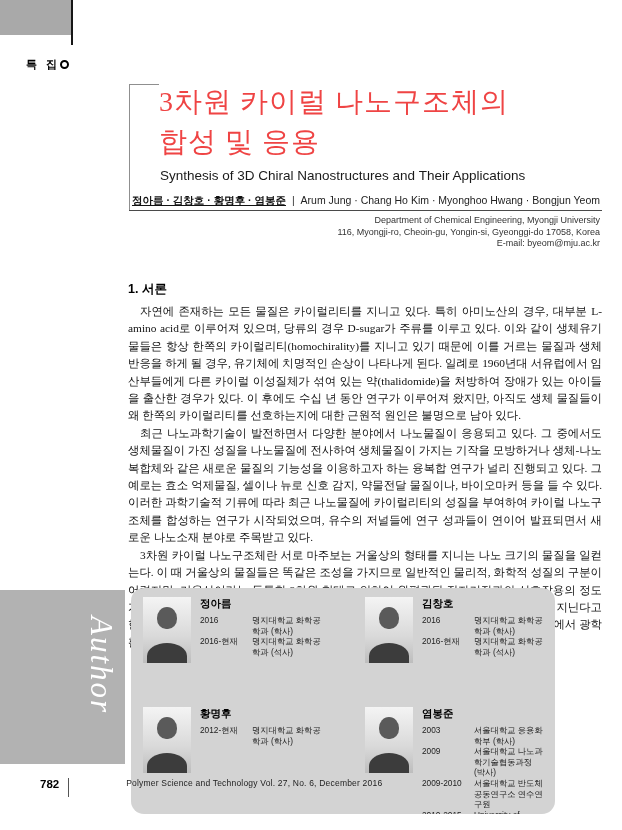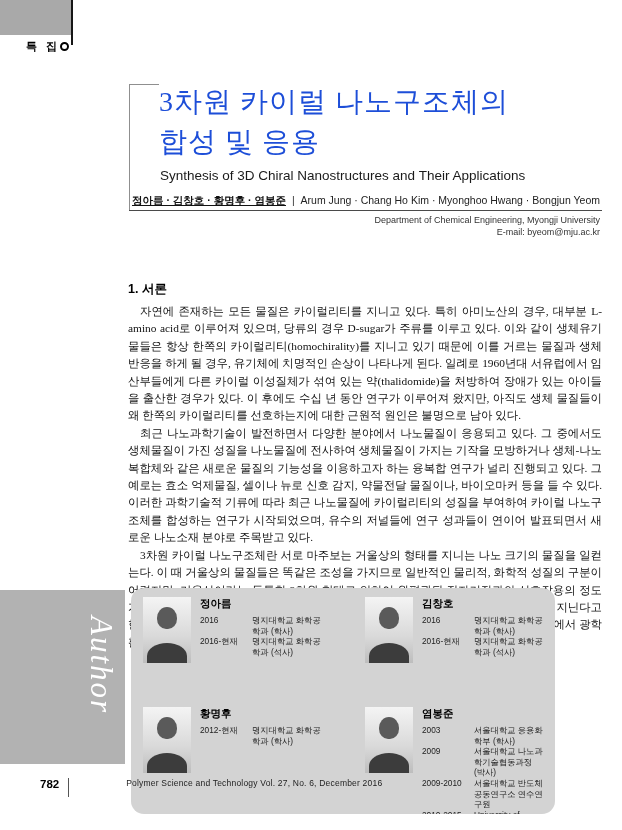--- a/index.html
+++ b/index.html
@@ -6,31 +6,31 @@
   body { background:#ffffff; font-family:"Liberation Sans", sans-serif; }
   .page {
     position:relative; width:622px; height:830px; background:#ffffff;
     overflow:hidden; margin:0 auto;
   }
   .abs { position:absolute; }
 
   
   .corner-box { left:0; top:0; width:72px; height:35px; background:#a9a9a9; }
   .corner-line { left:71px; top:0; width:2px; height:45px; background:#161616; }
-  .feature-label { left:26px; top:39px; display:flex; align-items:center; gap:0; }
+  .feature-label { left:26px; top:57px; display:flex; align-items:center; gap:0; }
   .feature-label .txt { font-size:11px; font-weight:bold; letter-spacing:3px; color:#000; }
   .ring { display:inline-block; width:9px; height:9px; border:2.5px solid #000; border-radius:50%; }
 
   
   .bracket-v { left:129px; top:84px; width:1px; height:126px; background:#8f8f8f; }
   .bracket-h { left:129px; top:84px; width:30px; height:1px; background:#8f8f8f; }
   .authors-underline { left:129px; top:210px; width:473px; height:1px; background:#4a4a4a; }
 
   .title-ko { left:159px; top:82px; font-family:"Liberation Serif","DejaVu Serif",serif;
-    font-size:28px; line-height:40px; color:#1d4ed8; letter-spacing:1px; }
+    font-size:28px; line-height:40px; color:#ef4444; letter-spacing:1px; }
   .title-en { left:160px; top:168px; font-size:13.5px; color:#1a1a1a; }
 
   .authors-line { left:129px; top:194px; width:471px; text-align:right; font-size:10.5px;
     color:#111; white-space:nowrap; }
   .authors-line .ko { font-weight:bold;text-decoration:underline; }
   .authors-line .sep { padding:0 3px; color:#333; }
   .authors-line .en { color:#222; }
 
   .affiliation { left:129px; top:215px; width:471px; text-align:right; font-size:9px;
     line-height:11.5px; color:#333; }
@@ -93,20 +93,21 @@
   <div class="abs title-en">Synthesis of 3D Chiral Nanostructures and Their Applications</div>
 
   <div class="abs authors-line">
     <span class="ko">정아름 · 김창호 · 황명후 · 염봉준</span>
     <span class="sep">|</span>
     <span class="en">Arum Jung · Chang Ho Kim · Myonghoo Hwang · Bongjun Yeom</span>
   </div>
 
   <div class="abs affiliation">
     <div>Department of Chemical Engineering, Myongji University</div>
+    <div>116, Myongji-ro, Cheoin-gu, Yongin-si, Gyeonggi-do 17058, Korea</div>
     <div>E-mail: byeom@mju.ac.kr</div>
   </div>
 
   <div class="abs section-heading">1. 서론</div>
 
   <div class="abs body-text">
     <p>자연에 존재하는 모든 물질은 카이럴리티를 지니고 있다. 특히 아미노산의 경우, 대부분 L-amino acid로 이루어져 있으며, 당류의 경우 D-sugar가 주류를 이루고 있다. 이와 같이 생체유기물들은 항상 한쪽의 카이럴리티(homochirality)를 지니고 있기 때문에 이를 거르는 물질과 생체반응을 하게 될 경우, 유기체에 치명적인 손상이 나타나게 된다. 일례로 1960년대 서유럽에서 임산부들에게 다른 카이럴 이성질체가 섞여 있는 약(thalidomide)을 처방하여 장애가 있는 아이들을 출산한 경우가 있다. 이 후에도 수십 년 동안 연구가 이루어져 왔지만, 아직도 생체 물질들이 왜 한쪽의 카이럴리티를 선호하는지에 대한 근원적 원인은 불명으로 남아 있다.</p>
     <p>최근 나노과학기술이 발전하면서 다양한 분야에서 나노물질이 응용되고 있다. 그 중에서도 생체물질이 가진 성질을 나노물질에 전사하여 생체물질이 가지는 기작을 모방하거나 생체-나노 복합체와 같은 새로운 물질의 기능성을 이용하고자 하는 융복합 연구가 널리 진행되고 있다. 그 예로는 효소 억제물질, 셀이나 뉴로 신호 감지, 약물전달 물질이나, 바이오마커 등을 들 수 있다. 이러한 과학기술적 기류에 따라 최근 나노물질에 카이럴리티의 성질을 부여하여 카이럴 나노구조체를 합성하는 연구가 시작되었으며, 유수의 저널들에 연구 성과들이 연이어 발표되면서 새로운 나노소재 분야로 주목받고 있다.</p>
     <p>3차원 카이럴 나노구조체란 서로 마주보는 거울상의 형태를 지니는 나노 크기의 물질을 일컫는다. 이 때 거울상의 물질들은 똑같은 조성을 가지므로 일반적인 물리적, 화학적 성질의 구분이 어렵지만, 거울상이라는 독특한 3차원 형태로 인하여 원편광된 전자기장과의 상호작용의 정도가 달라지게 된다. 이를 '광학활성(optical activity)' 혹은 '카이롭틱(chiroptical)'한 성질을 지닌다고 한다. 이와 같이 나노 물질의 형태를 거울상을 지니도록 제조하게 되면 특성 흡수 영역에서 광학활성을 지니도록 제어할 수 있으며, 이러한 특징을 이용하여 다양</p>
   </div>

